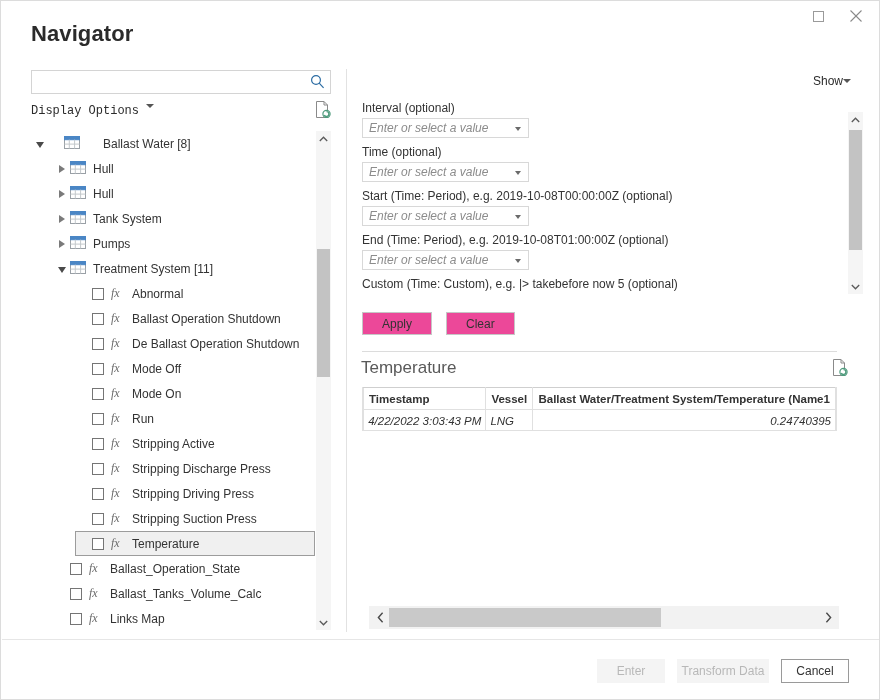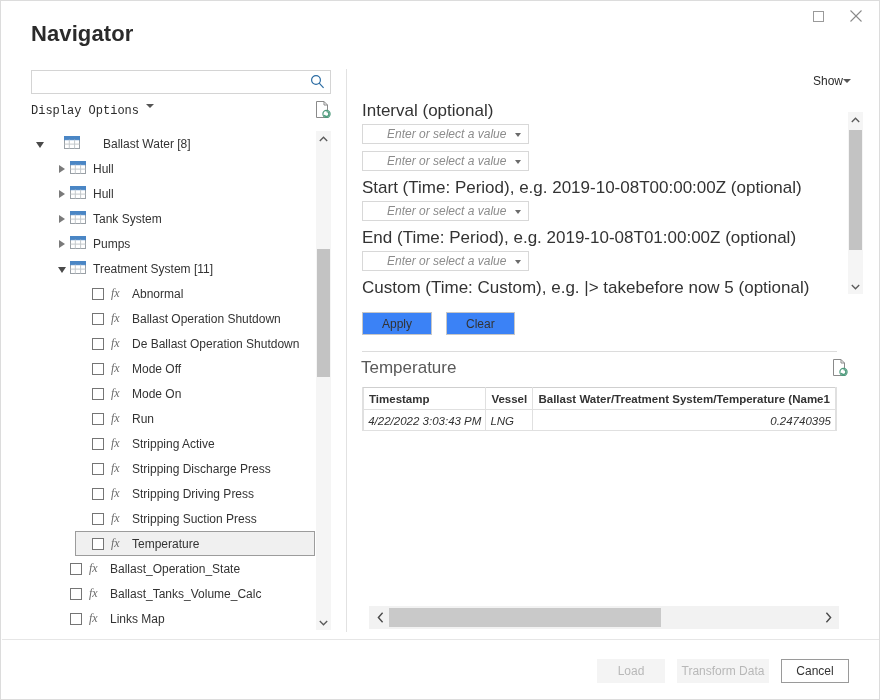--- a/index.html
+++ b/index.html
@@ -260,37 +260,37 @@
     font-size: 12px;
   }
 
   .right-panel {
     position: absolute;
     left: 361px;
     top: 100px;
     width: 475px;
   }
   .field-label {
-    font-size: 17px;
+    font-size: 12px;
     color: #333;
     margin-bottom: 3px;
     white-space: nowrap;
   }
   .combo {
     position: relative;
     width: 167px;
     height: 20px;
     box-sizing: border-box;
     border: 1px solid #d8d8d8;
     background: #fff;
     margin-bottom: 7px;
   }
   .combo .ph {
     position: absolute;
-    left: 24px;
+    left: 6px;
     top: 2px;
     font-size: 12px;
     font-style: italic;
     color: #8c8c8c;
     white-space: nowrap;
   }
   .combo .arrow {
     position: absolute;
     right: 7px;
     top: 8px;
@@ -306,21 +306,21 @@
     left: 361px;
     top: 311px;
     display: flex;
     gap: 14px;
   }
   .btn {
     min-width: 60px;
     height: 23px;
     box-sizing: border-box;
     border: 1px solid #c6c6c6;
-    background: #3b82f6;
+    background: #ec4899;
     font-family: "Liberation Sans", sans-serif;
     font-size: 12px;
     color: #333;
     display: flex;
     align-items: center;
     justify-content: center;
     padding: 0 19px;
   }
 
   .hr-sep {
@@ -661,20 +661,21 @@
   <div class="right-panel">
     <div id="fields-root">
         <div class="field-block">
           <div class="field-label">Interval (optional)</div>
           <div class="combo">
             <span class="ph">Enter or select a value</span>
             <span class="arrow"></span>
           </div>
         </div>
         <div class="field-block">
+          <div class="field-label">Time (optional)</div>
           <div class="combo">
             <span class="ph">Enter or select a value</span>
             <span class="arrow"></span>
           </div>
         </div>
         <div class="field-block">
           <div class="field-label">Start (Time: Period), e.g. 2019-10-08T00:00:00Z (optional)</div>
           <div class="combo">
             <span class="ph">Enter or select a value</span>
             <span class="arrow"></span>
@@ -750,18 +751,18 @@
     <div class="thumb" style="left:20px; width:272px;"></div>
     <div class="arrow right">
       <svg width="7" height="11" viewBox="0 0 7 11">
         <polyline points="1.4,0.8 5.6,5.5 1.4,10.2" fill="none" stroke="#4a4a4a" stroke-width="1.4"></polyline>
       </svg>
     </div>
   </div>
 
   <div class="footer-sep"></div>
   <div class="footer-btns" id="footer-root">
-      <div class="fbtn disabled">Load</div>
+      <div class="fbtn disabled">Enter</div>
       <div class="fbtn disabled" style="width: 92px;">Transform Data</div>
       <div class="fbtn enabled">Cancel</div>
     </div>
 
 </div>
 
 </body></html>

